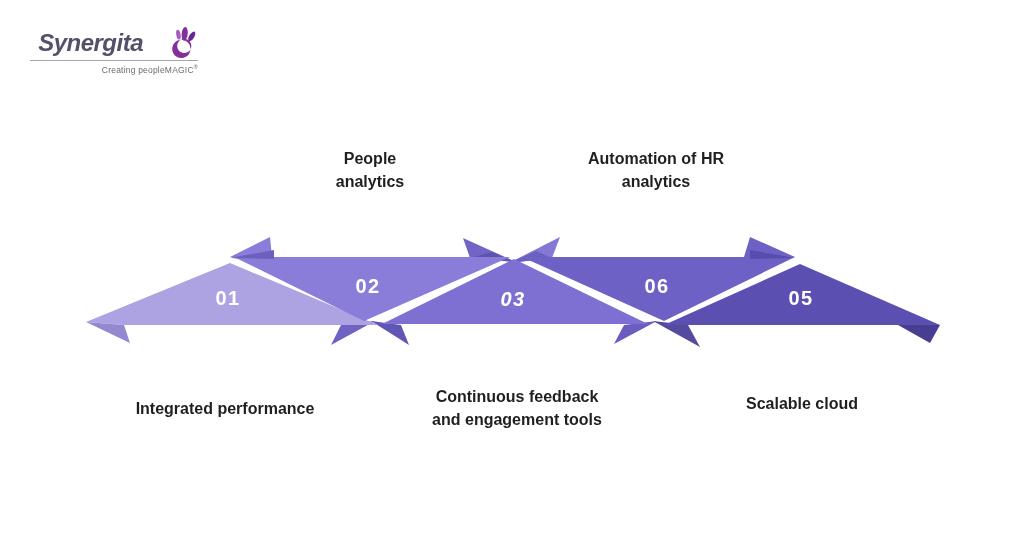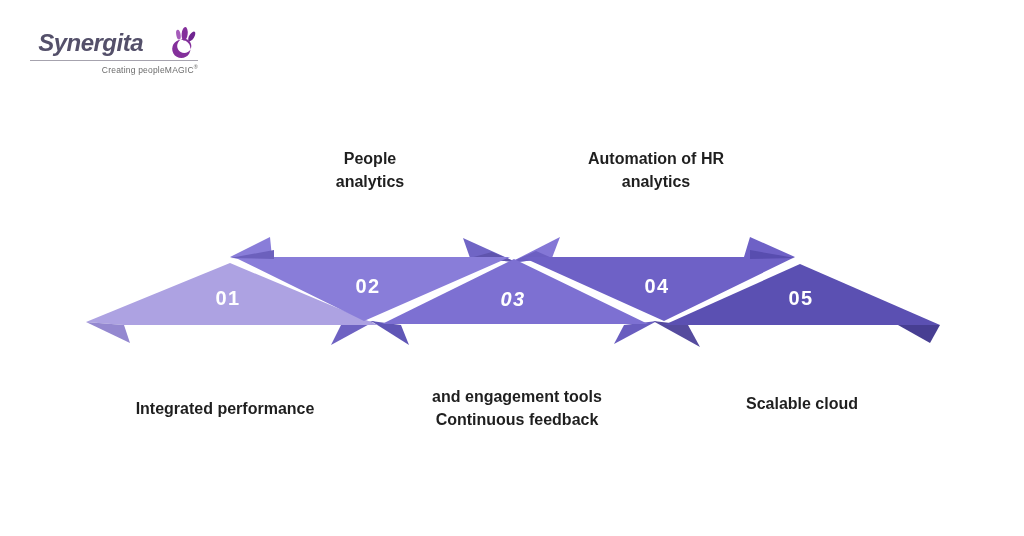--- a/index.html
+++ b/index.html
@@ -99,35 +99,35 @@
     <polygon points="522,257 744,257 750,237 795,257 664,321" fill="#6e61c6"></polygon>
     <polygon points="795,258 750,250 750,259" fill="#584daf"></polygon>
 
     <polygon points="800,264 940,325 664,325" fill="#5b50b2"></polygon>
     <polygon points="940,325 898,325 930,343" fill="#473e92"></polygon>
   </svg>
 
   <span class="step-number n01">01</span>
   <span class="step-number n02">02</span>
   <span class="step-number n03">03</span>
-  <span class="step-number n04">04</span>
+  <span class="step-number n04">06</span>
   <span class="step-number n05">05</span>
 
   <div class="step-title t02">
     <span>People</span>
     <span>analytics</span>
   </div>
   <div class="step-title t04">
     <span>Automation of HR</span>
     <span>analytics</span>
   </div>
   <div class="step-title t01">
     <span>Integrated performance</span>
   </div>
   <div class="step-title t03">
+    <span>Continuous feedback</span>
     <span>and engagement tools</span>
-    <span>Continuous feedback</span>
   </div>
   <div class="step-title t05">
     <span>Scalable cloud</span>
   </div>
 
 </div>
 
 </body></html>

